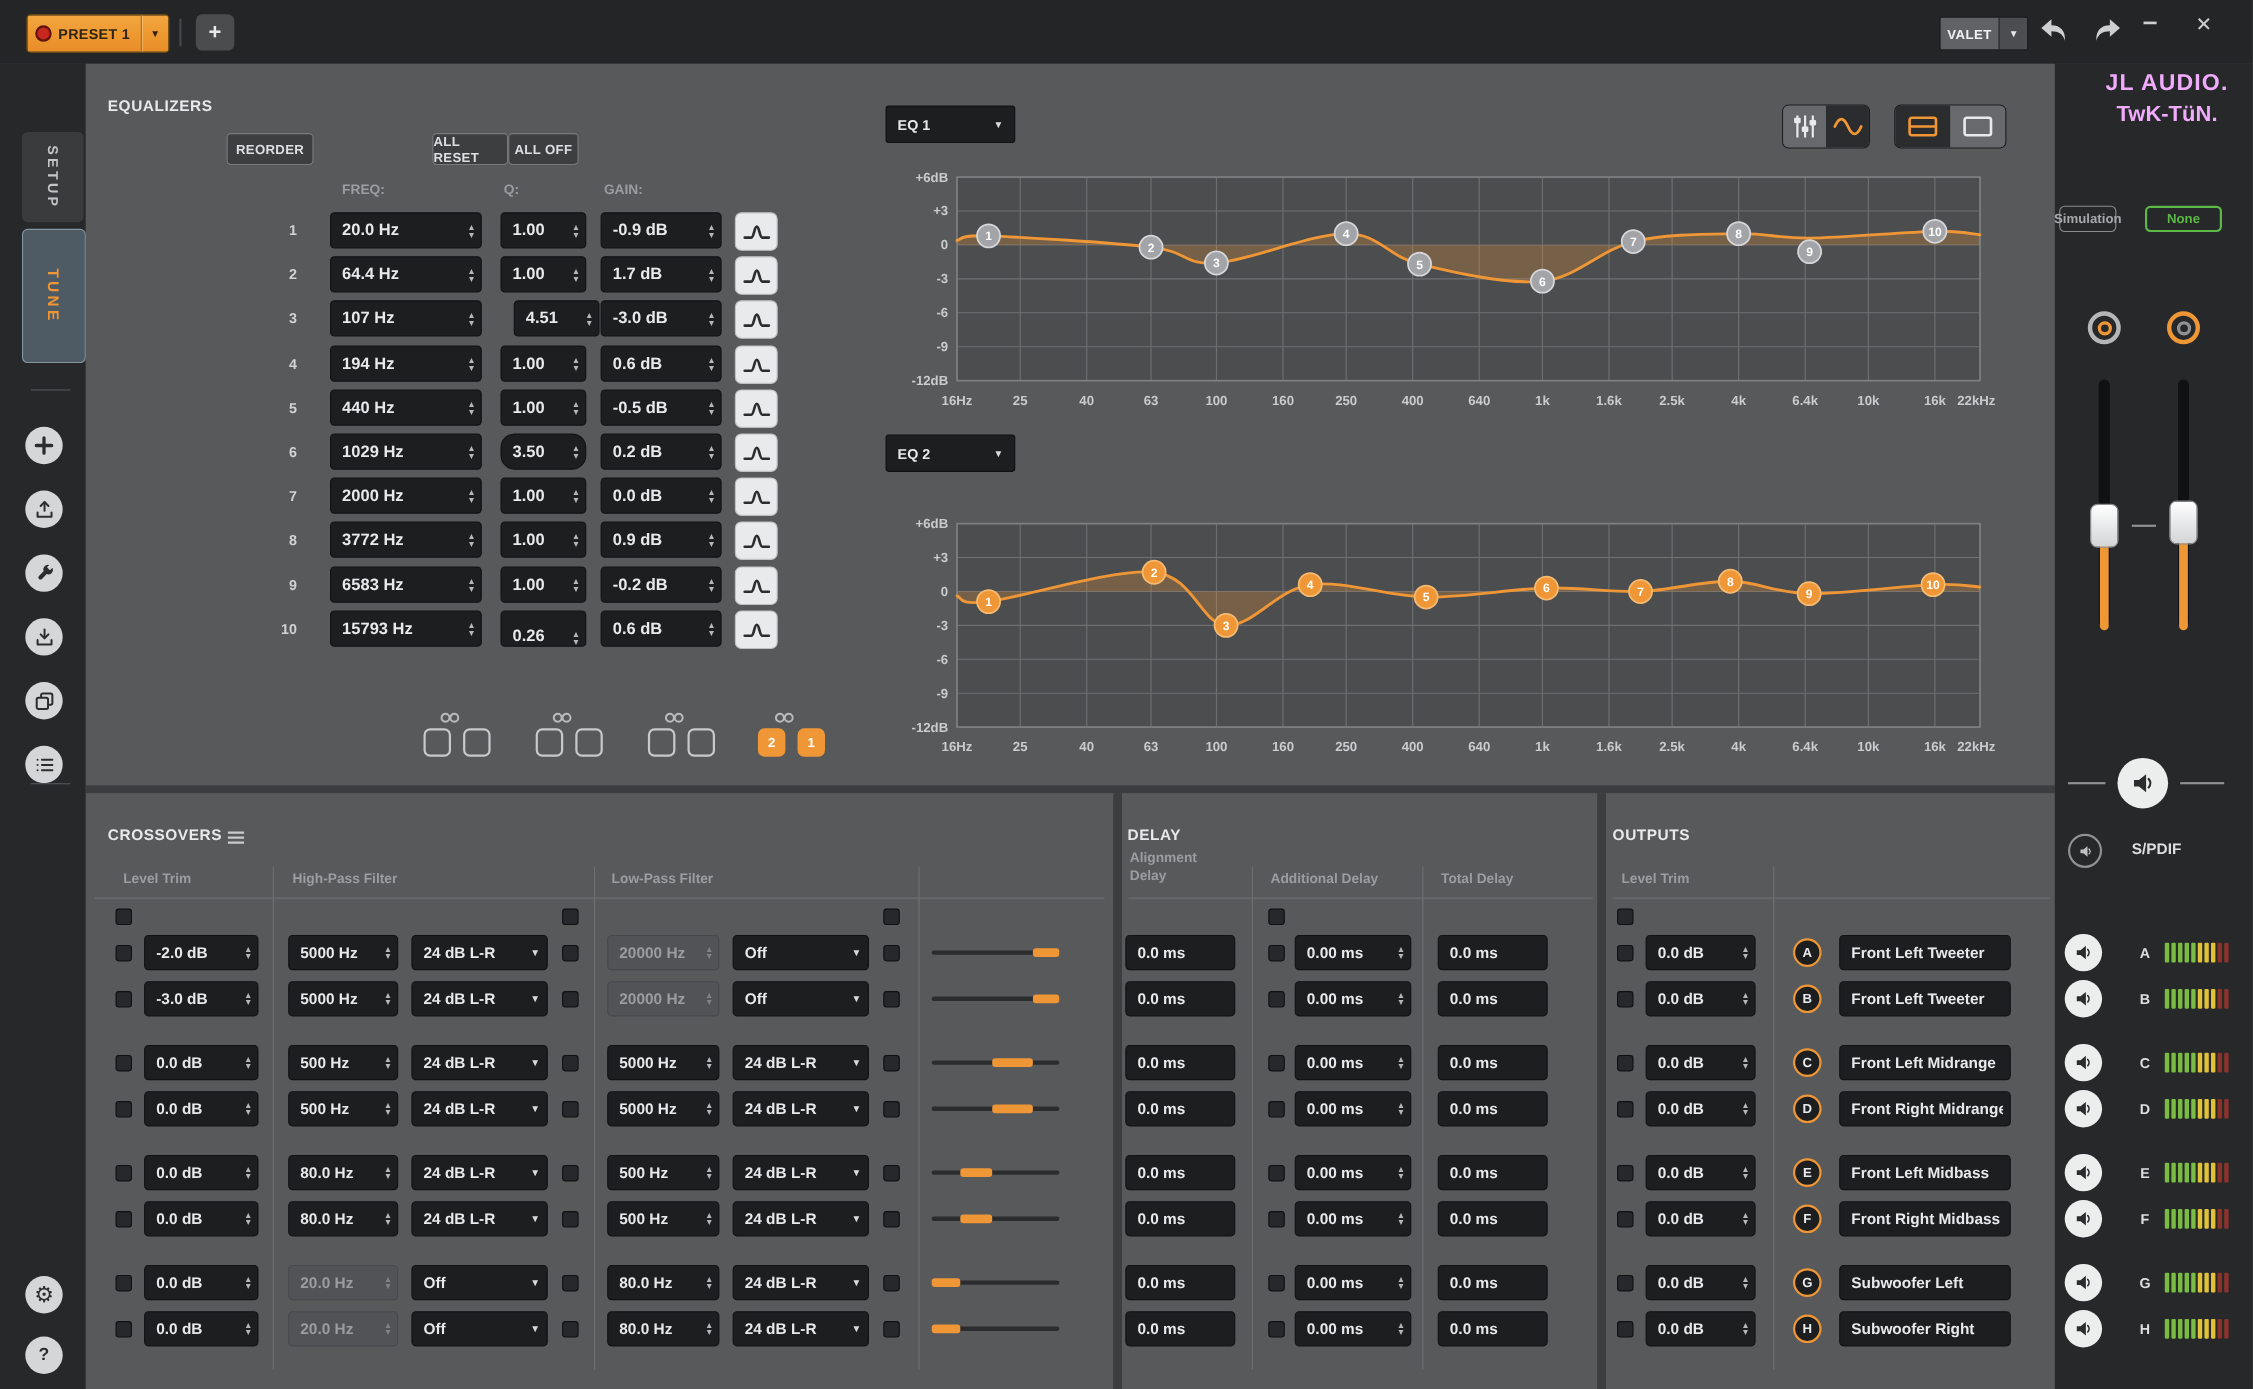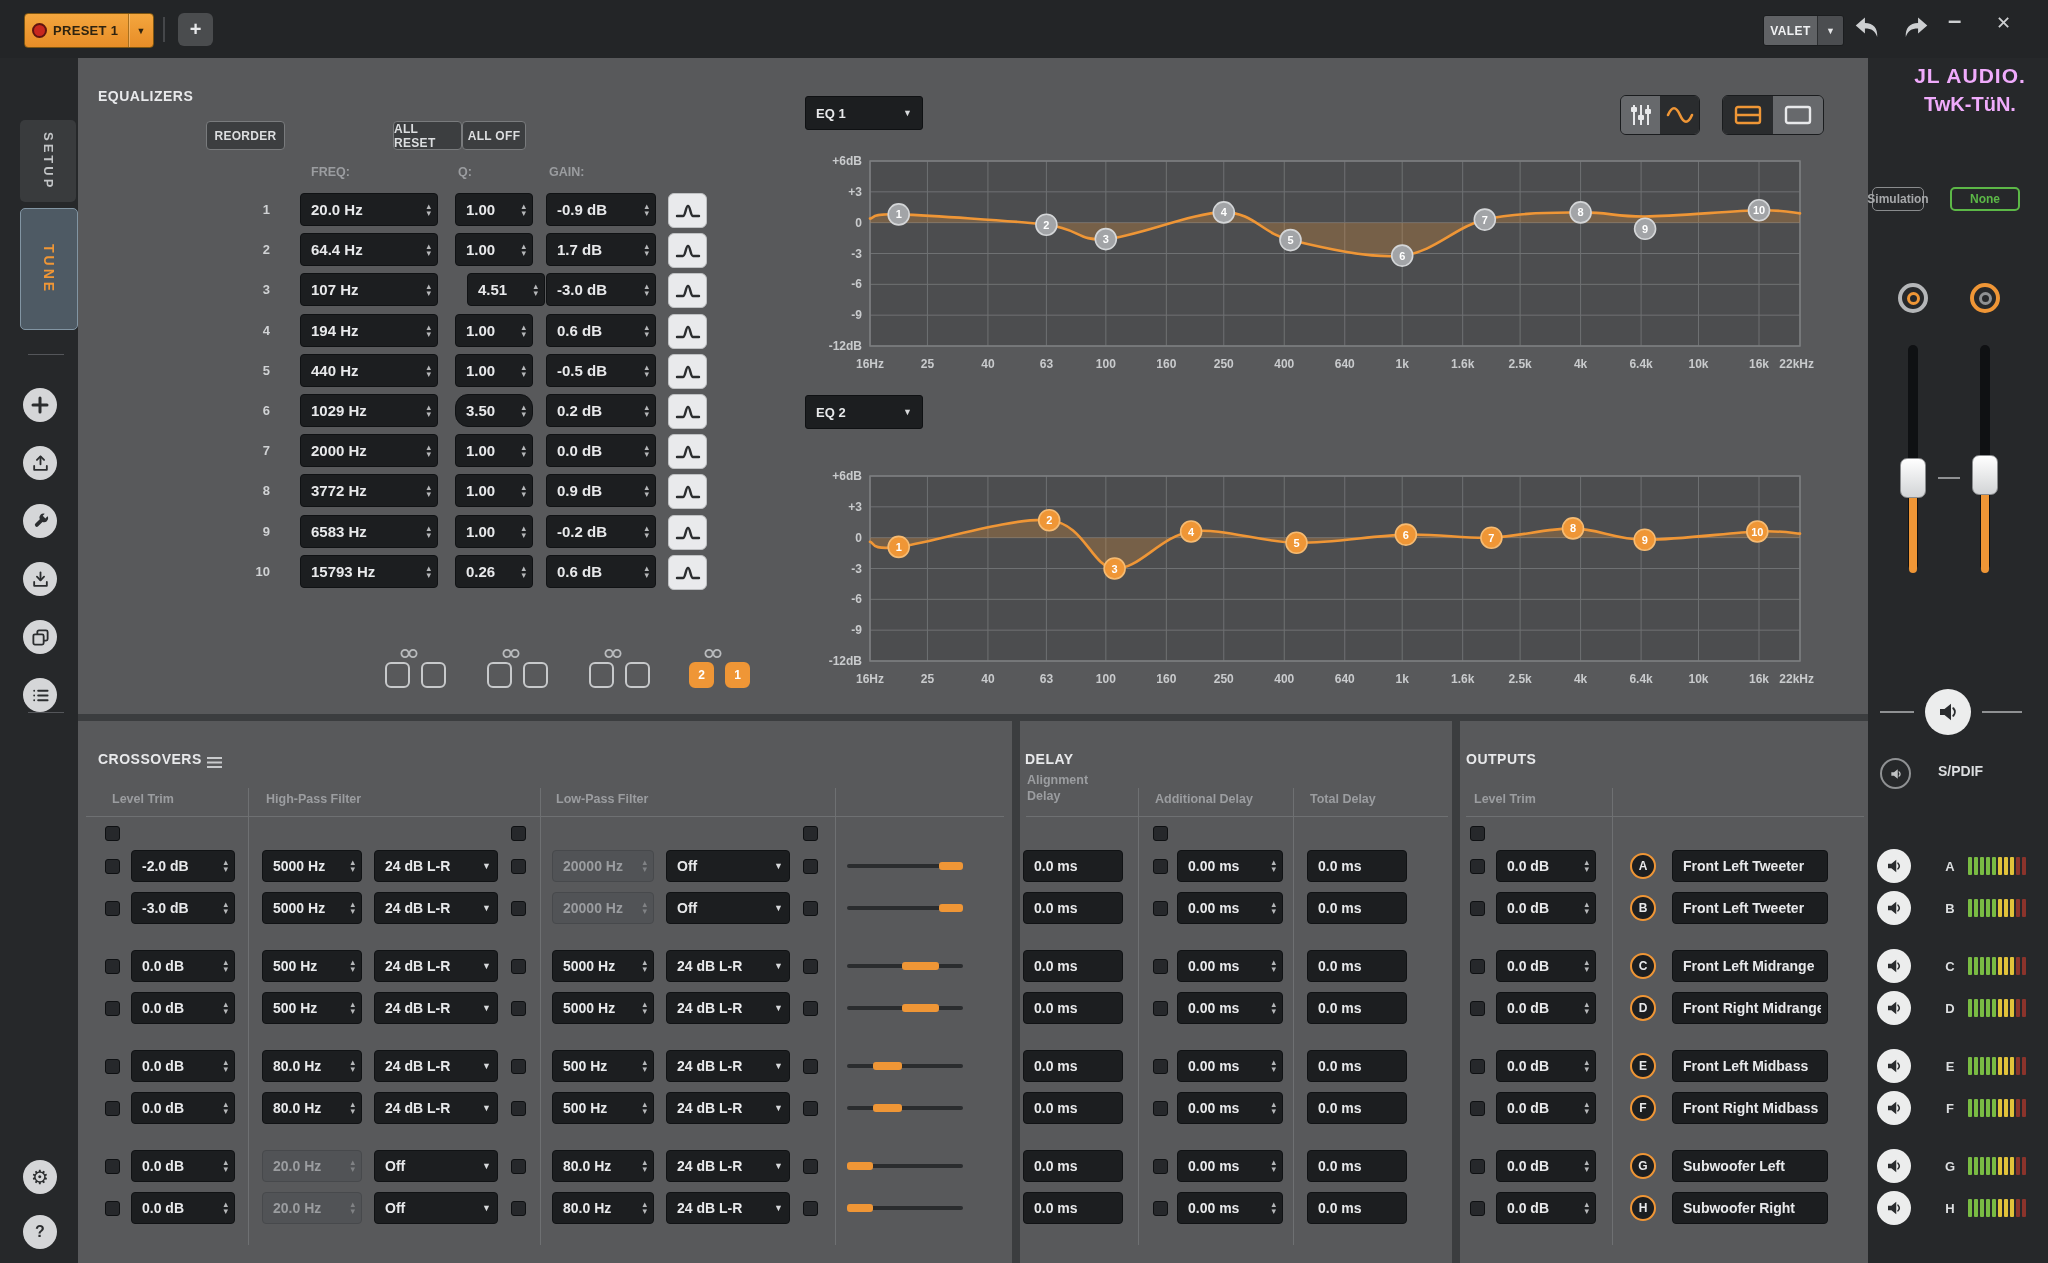--- a/index.html
+++ b/index.html
@@ -434,21 +434,21 @@
         </svg>
       </div>
       <div class="idx" style="left: 248px; top: 564px;">10</div>
       <div class="fld efld" style="left: 300px; top: 555px; width: 138px;">
         <span class="val">15793 Hz</span>
         <span class="spin">
           <span>▴</span>
           <span>▾</span>
         </span>
       </div>
-      <div class="fld efld" style="left: 455px; top: 555px; width: 78px;">
+      <div class="fld efld" style="left: 455px; top: 555px; width: 78px; align-items: flex-end;">
         <span class="val">0.26</span>
         <span class="spin">
           <span>▴</span>
           <span>▾</span>
         </span>
       </div>
       <div class="fld efld" style="left: 546px; top: 555px; width: 110px;">
         <span class="val">0.6 dB</span>
         <span class="spin">
           <span>▴</span>

